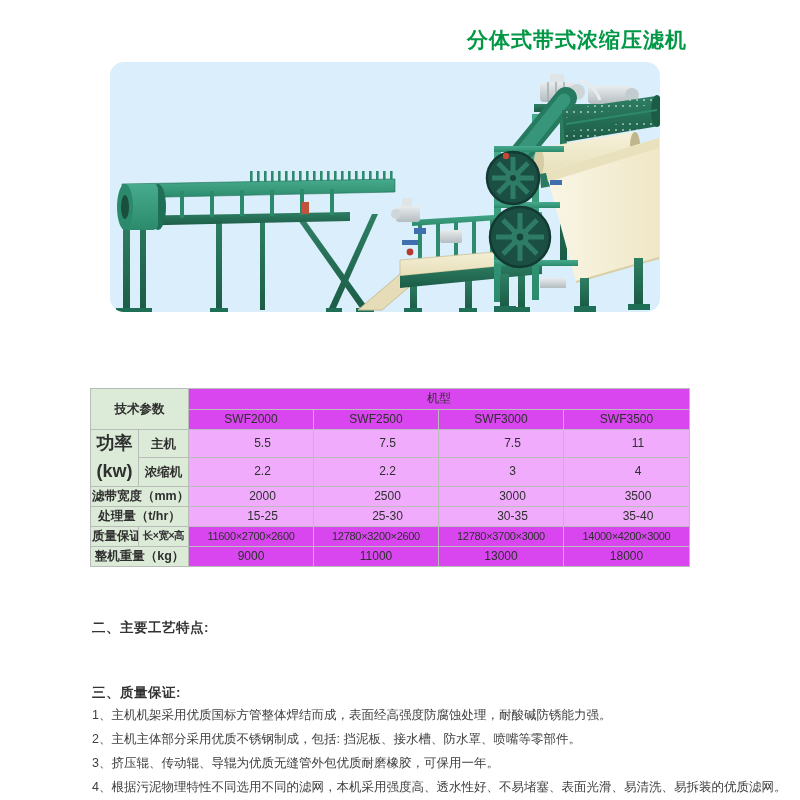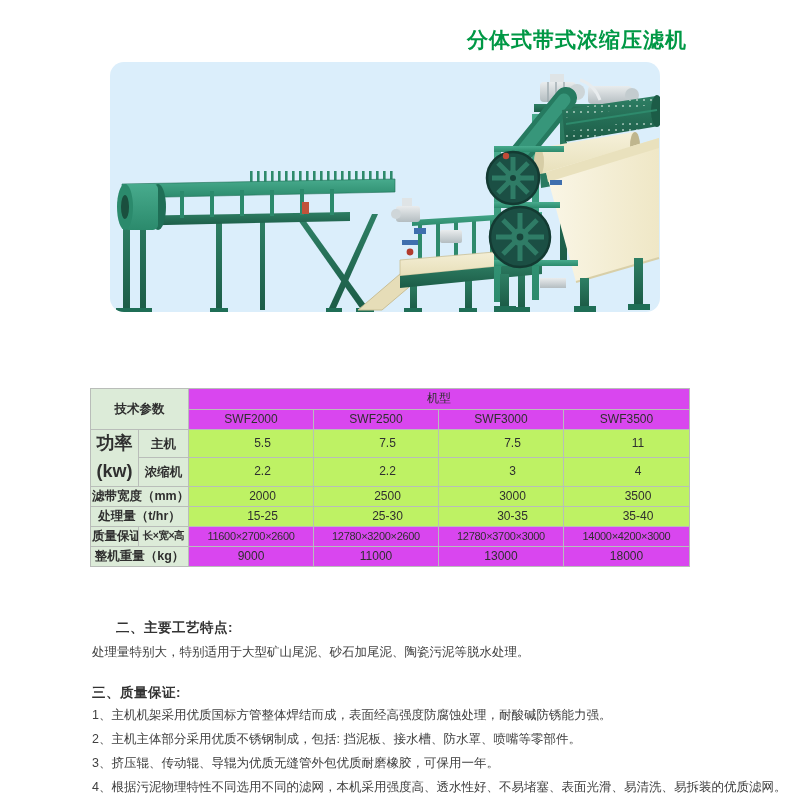--- a/index.html
+++ b/index.html
@@ -13,29 +13,29 @@
   #image-box svg { display:block; width:550px; height:250px; }
 
   .sec-heading { font-size:13.5px; font-weight:bold; color:#333333; letter-spacing:0.5px; }
   #spec-heading { left:92px; top:363px;margin-top:36px; }
 
   #spec-table { position:absolute; left:90px; top:388px; width:599px; border-collapse:collapse; table-layout:fixed; text-align:center; font-size:12px; color:#2f2f2f; }
   #spec-table td { border:1px solid #b9bdb9; padding:0 1px; height:20px; line-height:1.12; overflow:hidden; white-space:nowrap; }
   #spec-table tr.r-top td { height:21px; }
   #spec-table tr.r-models td { height:20px; }
   #spec-table td.green { background:#dcebd8;font-weight:bold; }
-  #spec-table td.gray { background:#bef264;padding-left:24px; }
+  #spec-table td.gray { background:#f0abfc;padding-left:24px; }
   #spec-table td.white { background:#d946ef; }
   #spec-table td.corner { font-size:12.5px; }
   #spec-table td.power-group { white-space:pre-line; font-size:18px; line-height:1.55; }
   #spec-table td.dims-cell { font-size:11px; letter-spacing:-0.3px; }
   #spec-table td.dims-sub { font-size:10.5px; letter-spacing:-0.5px; }
   #spec-table td.row-label { font-size:12.5px; }
 
-  #features-heading { left:92px; top:619px;margin-left:24px; }
+  #features-heading { left:92px; top:619px; }
   #features-body { left:92px; top:644px; font-size:12.5px; color:#404040; }
 
   #quality-heading { left:92px; top:684px; }
   #quality-list { left:92px; top:703px; font-size:12.5px; color:#404040; list-style:none; }
   #quality-list li { line-height:24px; white-space:nowrap; }
 </style>
 </head>
 <body>
 
 <div id="page">
@@ -292,21 +292,20 @@
         <td class="green row-label" colspan="2">整机重量（kg）</td>
         <td class="white">9000</td>
         <td class="white">11000</td>
         <td class="white">13000</td>
         <td class="white">18000</td>
       </tr>
     </tbody>
   </table>
 
   <div id="features-heading" class="abs sec-heading">二、主要工艺特点:</div>
-  <div id="features-body" class="abs">处理量特别大，特别适用于大型矿山尾泥、砂石加尾泥、陶瓷污泥等脱水处理。</div>
 
   <div id="quality-heading" class="abs sec-heading">三、质量保证:</div>
   <ul id="quality-list" class="abs">
     <li>1、主机机架采用优质国标方管整体焊结而成，表面经高强度防腐蚀处理，耐酸碱防锈能力强。</li>
     <li>2、主机主体部分采用优质不锈钢制成，包括: 挡泥板、接水槽、防水罩、喷嘴等零部件。</li>
     <li>3、挤压辊、传动辊、导辊为优质无缝管外包优质耐磨橡胶，可保用一年。</li>
     <li>4、根据污泥物理特性不同选用不同的滤网，本机采用强度高、透水性好、不易堵塞、表面光滑、易清洗、易拆装的优质滤网。</li>
   </ul>
 
 </div>

